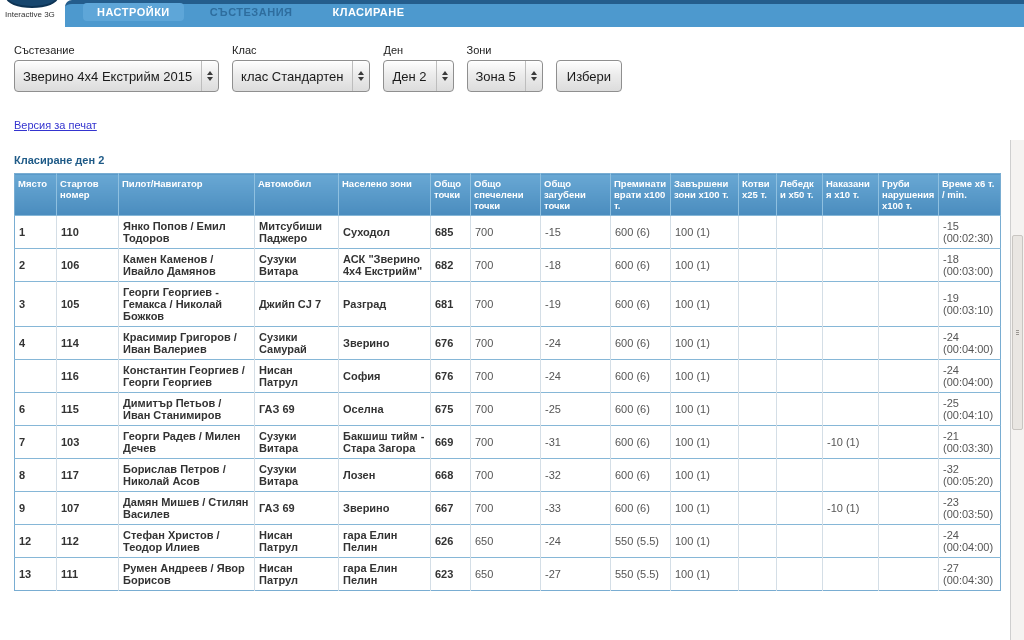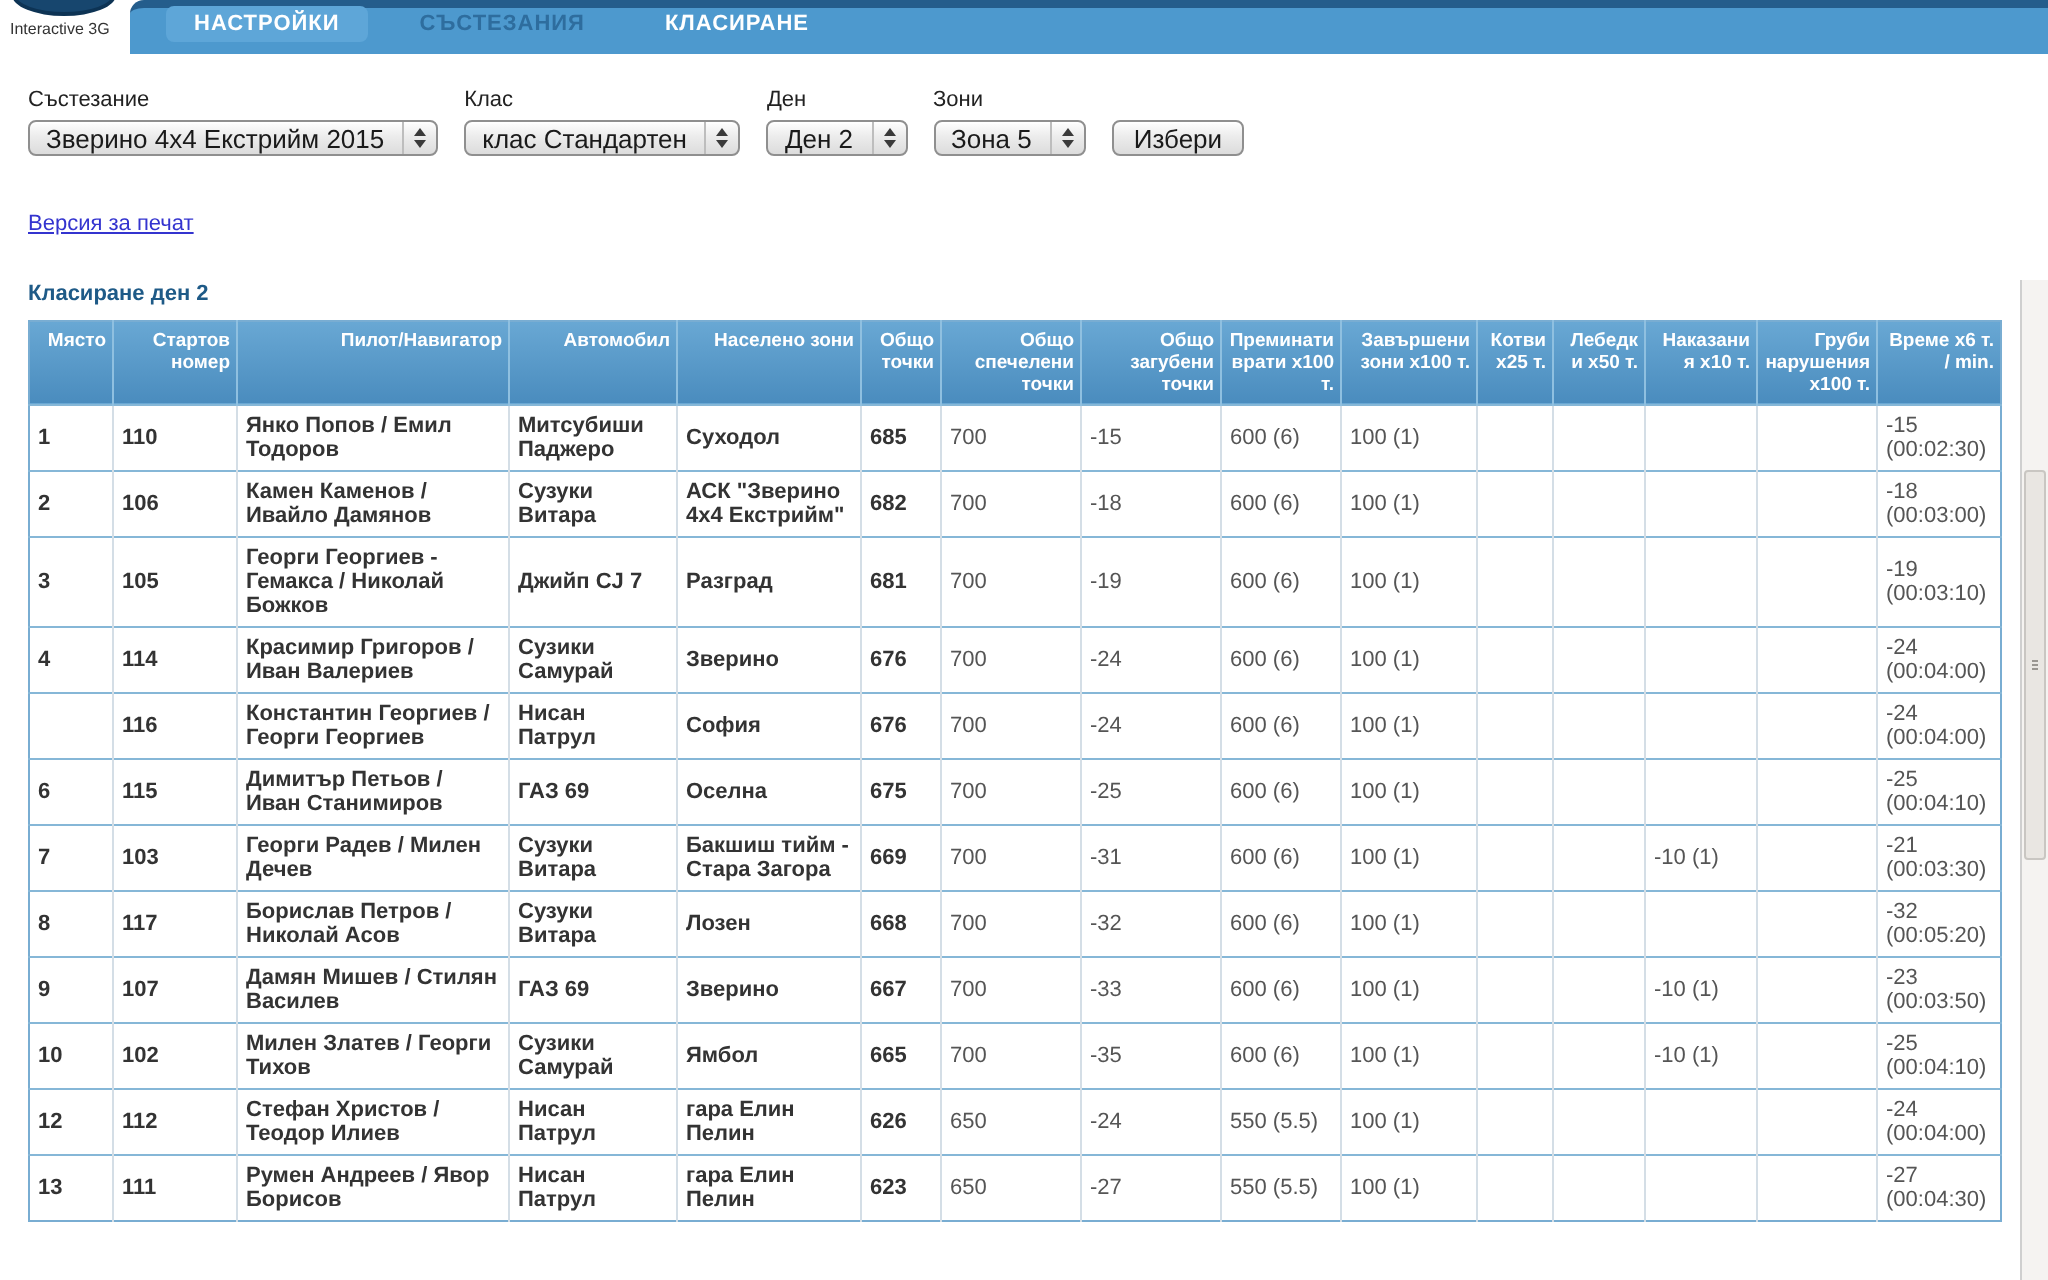--- a/index.html
+++ b/index.html
@@ -18,21 +18,21 @@
   .logo-wrap { position:absolute; left:0; top:0; width:65px; height:27px; background:#fff;
     overflow:hidden; }
   .logo-ellipse { position:absolute; left:6px; top:-13px; width:52px; height:21px;
     background:#17466e; border-radius:50%; border:2px solid #0d3354; }
   .logo-text { position:absolute; left:5px; top:10px; font-size:8px; color:#333; white-space:nowrap; }
 
   
   .filters { margin:17px 0 0 14px; display:flex; align-items:flex-end; }
   .fgroup { margin-right:13px; }
   .flabel { font-size:11px; color:#222; margin-bottom:4px; }
-  .sel, .btn { display:inline-flex; align-items:center; height:18px;
+  .sel, .btn { display:inline-flex; align-items:center; height:32px;
     border:1px solid #8f8f8f; border-radius:4px;
     background:linear-gradient(#fefefe,#ececec 45%,#dcdcdc);
     font-size:13px; color:#1a1a1a; box-shadow:inset 0 1px 0 rgba(255,255,255,.7); cursor:pointer; }
   .sel { padding:0 5px 0 8px; }
   .sel .txt { margin-right:9px; white-space:nowrap; }
   .spin { display:flex; flex-direction:column; align-items:center; justify-content:center;
     gap:2px; border-left:1px solid #bdbdbd; padding-left:5px; align-self:stretch; }
   .tri-up { width:0; height:0; border-left:3px solid transparent; border-right:3px solid transparent;
     border-bottom:4px solid #3a3a3a; }
   .tri-down { width:0; height:0; border-left:3px solid transparent; border-right:3px solid transparent;
@@ -41,21 +41,21 @@
 
   
   .print-link { display:inline-block; margin:27px 0 0 14px; font-size:11px; color:#3434cf;
     text-decoration:underline; cursor:pointer; }
   .rank-title { margin:21px 0 7px 14px; font-size:11px; font-weight:bold; color:#1e5a87; }
 
   
   table { border-collapse:collapse; table-layout:fixed; width:986px; margin-left:14px;
     border:1px solid #79add2; }
   thead th { background:linear-gradient(#69a8d4,#4a8cbe); color:#fff; font-size:9.5px;
-    font-weight:bold; text-align:right; vertical-align:top; padding:4px 3px;
+    font-weight:bold; text-align:left; vertical-align:top; padding:4px 3px;
     border-left:1px solid #8fc0e0; word-wrap:break-word; }
   thead th:first-child { border-left:none; }
   tbody td { font-size:11px; color:#555; padding:4px 4px; vertical-align:middle;
     border-top:1px solid #86b7d7; border-left:1px solid #d4dee6; word-wrap:break-word; }
   tbody td:first-child { border-left:none; }
   tbody td.b { font-weight:bold; color:#333; }
   tbody td.time { white-space:pre-line; }
 
   
   .vscroll { position:absolute; right:0; top:140px; bottom:0; width:14px;
@@ -328,38 +328,20 @@
         <td>600 (6)</td>
         <td>100 (1)</td>
         <td></td>
         <td></td>
         <td>-10 (1)</td>
         <td></td>
         <td class="time">-23
 (00:03:50)</td>
       </tr>
       <tr>
-        <td class="b">10</td>
-        <td class="b">102</td>
-        <td class="b">Милен Златев / Георги Тихов</td>
-        <td class="b">Сузики Самурай</td>
-        <td class="b">Ямбол</td>
-        <td class="b">665</td>
-        <td>700</td>
-        <td>-35</td>
-        <td>600 (6)</td>
-        <td>100 (1)</td>
-        <td></td>
-        <td></td>
-        <td>-10 (1)</td>
-        <td></td>
-        <td class="time">-25
-(00:04:10)</td>
-      </tr>
-      <tr>
         <td class="b">12</td>
         <td class="b">112</td>
         <td class="b">Стефан Христов / Теодор Илиев</td>
         <td class="b">Нисан Патрул</td>
         <td class="b">гара Елин Пелин</td>
         <td class="b">626</td>
         <td>650</td>
         <td>-24</td>
         <td>550 (5.5)</td>
         <td>100 (1)</td>

